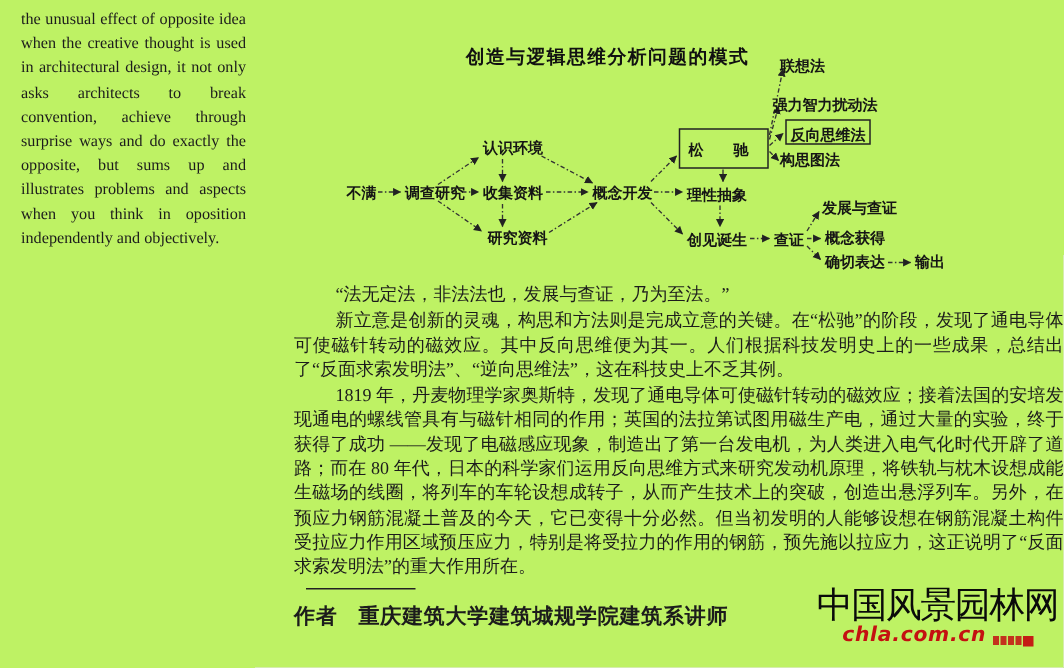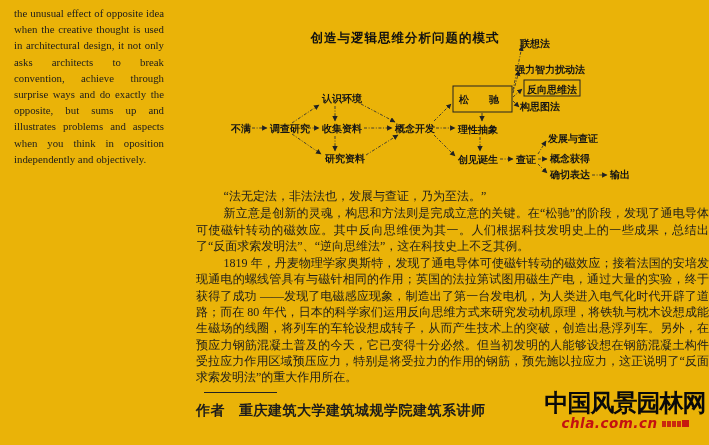--- a/index.html
+++ b/index.html
@@ -1,19 +1,19 @@
 <!DOCTYPE html>
 <html><head>
 <meta charset="utf-8">
 <style>
   html,body{margin:0;padding:0;background:#e8e8e8;}
   .page{
     position:relative;
     width:709px;height:445px;
-    background:#eab308;
+    background:#bef264;
     overflow:hidden;
     font-family:"Liberation Serif","DejaVu Serif",serif;
     color:#1c1c1c;
   }
   
   .abstract{
     position:absolute;left:14px;top:5px;width:150px;
     font-size:10.8px;line-height:16.2px;text-align:justify;
   }
   .abstract p{margin:0;}
@@ -54,25 +54,25 @@
     position:absolute;left:42px;top:427px;font-size:11px;
     letter-spacing:.5px;color:#222;
   }
   .page-footer .pgnum{font-weight:bold;margin-right:32px;}
   
   .logo{
     position:absolute;left:541px;top:391px;width:168px;
     text-align:center;line-height:1;
   }
   .logo-cn{
-    font-size:24px;font-weight:bold;color:#0a0a0a;
+    font-size:24px;font-weight:normal;color:#0a0a0a;
     font-family:"DejaVu Serif","Liberation Serif",serif;
     letter-spacing:-1px;white-space:nowrap;
   }
-  .logo-row2{margin-top:2px;display:flex;align-items:center;justify-content:center;gap:4px;}
+  .logo-row2{margin-top:2px;display:flex;align-items:flex-end;justify-content:center;gap:4px;}
   .logo-url{
     color:#c41111;font-weight:bold;font-style:italic;
     font-size:13.5px;letter-spacing:.5px;
     font-family:"DejaVu Sans","Liberation Sans",sans-serif;
   }
   .logo-seal{display:inline-flex;align-items:center;gap:1px;}
   .logo-seal i{display:inline-block;width:4px;height:6px;background:#c41111;opacity:.85;}
   .logo-seal .sq{width:7px;height:7px;background:#c41111;opacity:.95;}
 </style>
 </head>

